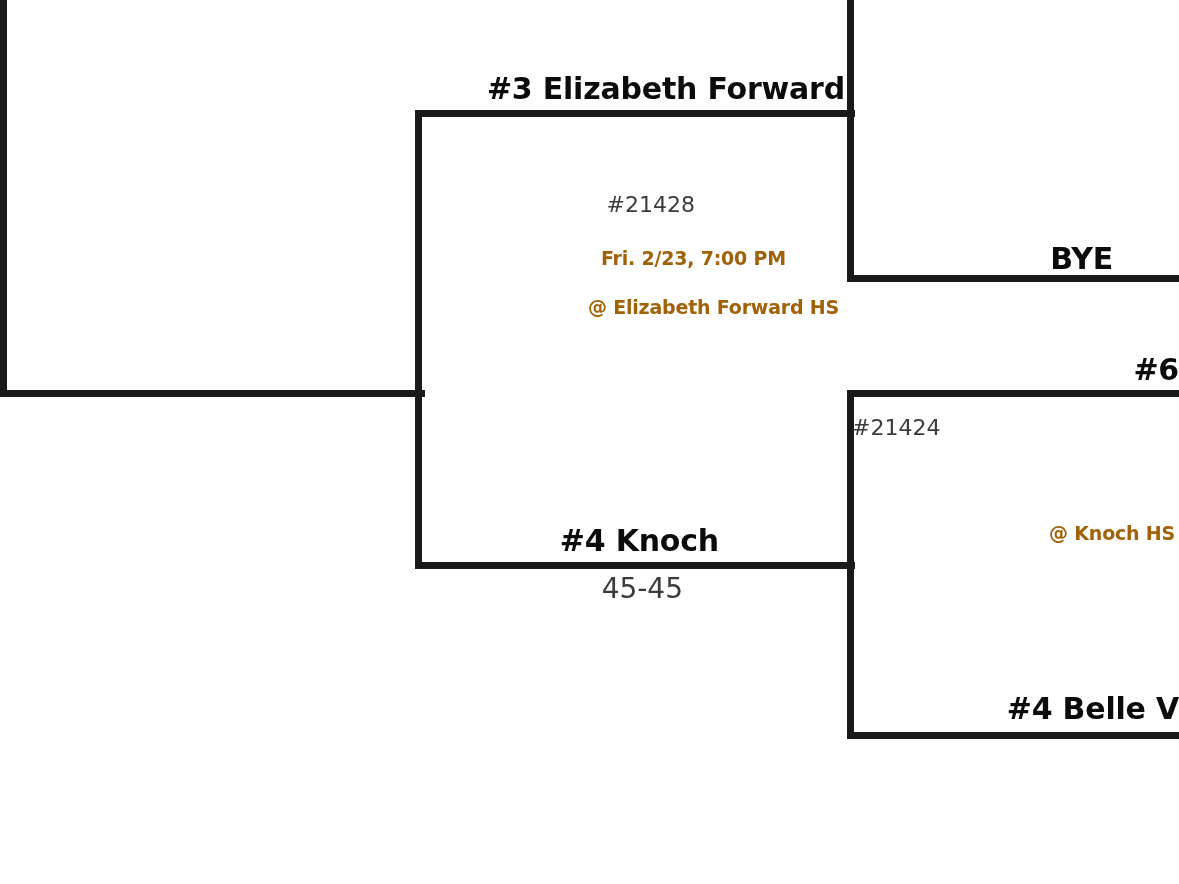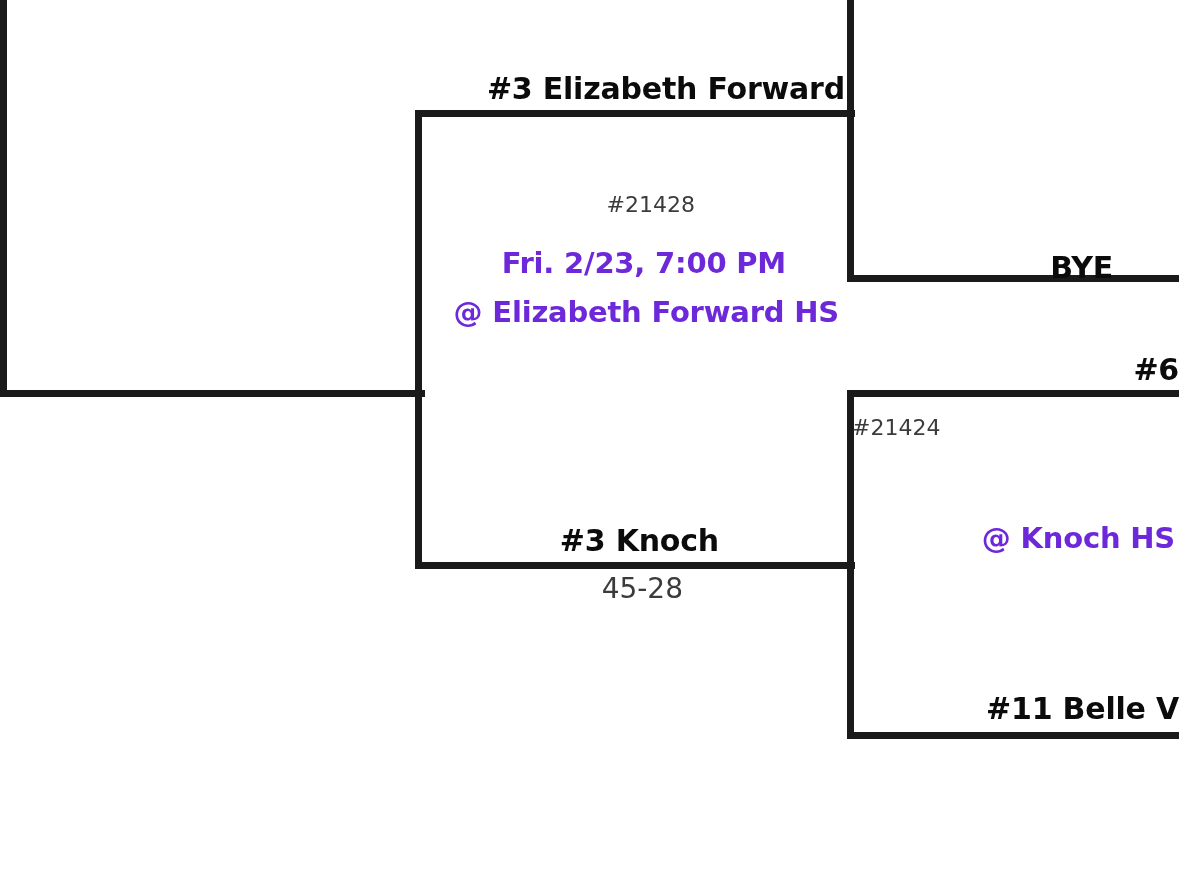--- a/index.html
+++ b/index.html
@@ -63,40 +63,40 @@
     color: #0b0b0b;
     letter-spacing: -0.2px;
   }
   .game-id {
     font-weight: normal;
     font-size: 22px;
     color: #3b3b3b;
   }
   .game-info {
     font-weight: bold;
-    font-size: 29px;
-    color: #6d28d9;
+    font-size: 19px;
+    color: #a16207;
     letter-spacing: -0.2px;
   }
   .score {
     font-weight: normal;
     font-size: 28px;
     color: #3b3b3b;
   }
 
   
   .team-ef        { right: 334px; top: 74px; }
   .gid-21428      { right: 484px; top: 194px; }
   .date-21428     { right: 393px; top: 249px; }
   .venue-21428    { right: 340px; top: 298px; }
   .team-knoch-r2  { right: 460px; top: 526px; }
   .score-knoch    { right: 496px; top: 575px; }
 
   
-  .team-bye       { right: 66px; top: 253px; }
+  .team-bye       { right: 66px; top: 244px; }
   .team-knoch-r3  { right: 0px;  top: 355px; }
   .gid-21424      { left: 852px; top: 417px; }
   .date-21424     { right: 0px;  top: 474px; }
   .venue-21424    { right: 4px;  top: 524px; margin-left: 14px; }
   .team-bellev    { right: 0px;  top: 694px; }
 </style>
 </head>
 <body>
 
 <div class="bracket-canvas">
@@ -116,28 +116,28 @@
   <div class="line line-h r3b-bottom-h"></div>
 
   <div class="label team team-ef">#3 Elizabeth Forward</div>
 
   <div class="label game-id gid-21428">#21428</div>
 
   <div class="label game-info date-21428">Fri. 2/23, 7:00 PM</div>
 
   <div class="label game-info venue-21428">@ Elizabeth Forward HS</div>
 
-  <div class="label team team-knoch-r2">#3 Knoch</div>
+  <div class="label team team-knoch-r2">#4 Knoch</div>
 
-  <div class="label score score-knoch">45-28</div>
+  <div class="label score score-knoch">45-45</div>
 
   <div class="label team team-bye">BYE</div>
 
   <div class="label team team-knoch-r3">#6</div>
 
   <div class="label game-id gid-21424">#21424</div>
 
 
   <div class="label game-info venue-21424">@ Knoch HS</div>
 
-  <div class="label team team-bellev">#11 Belle V</div>
+  <div class="label team team-bellev">#4 Belle V</div>
 
 </div>
 
 </body></html>

